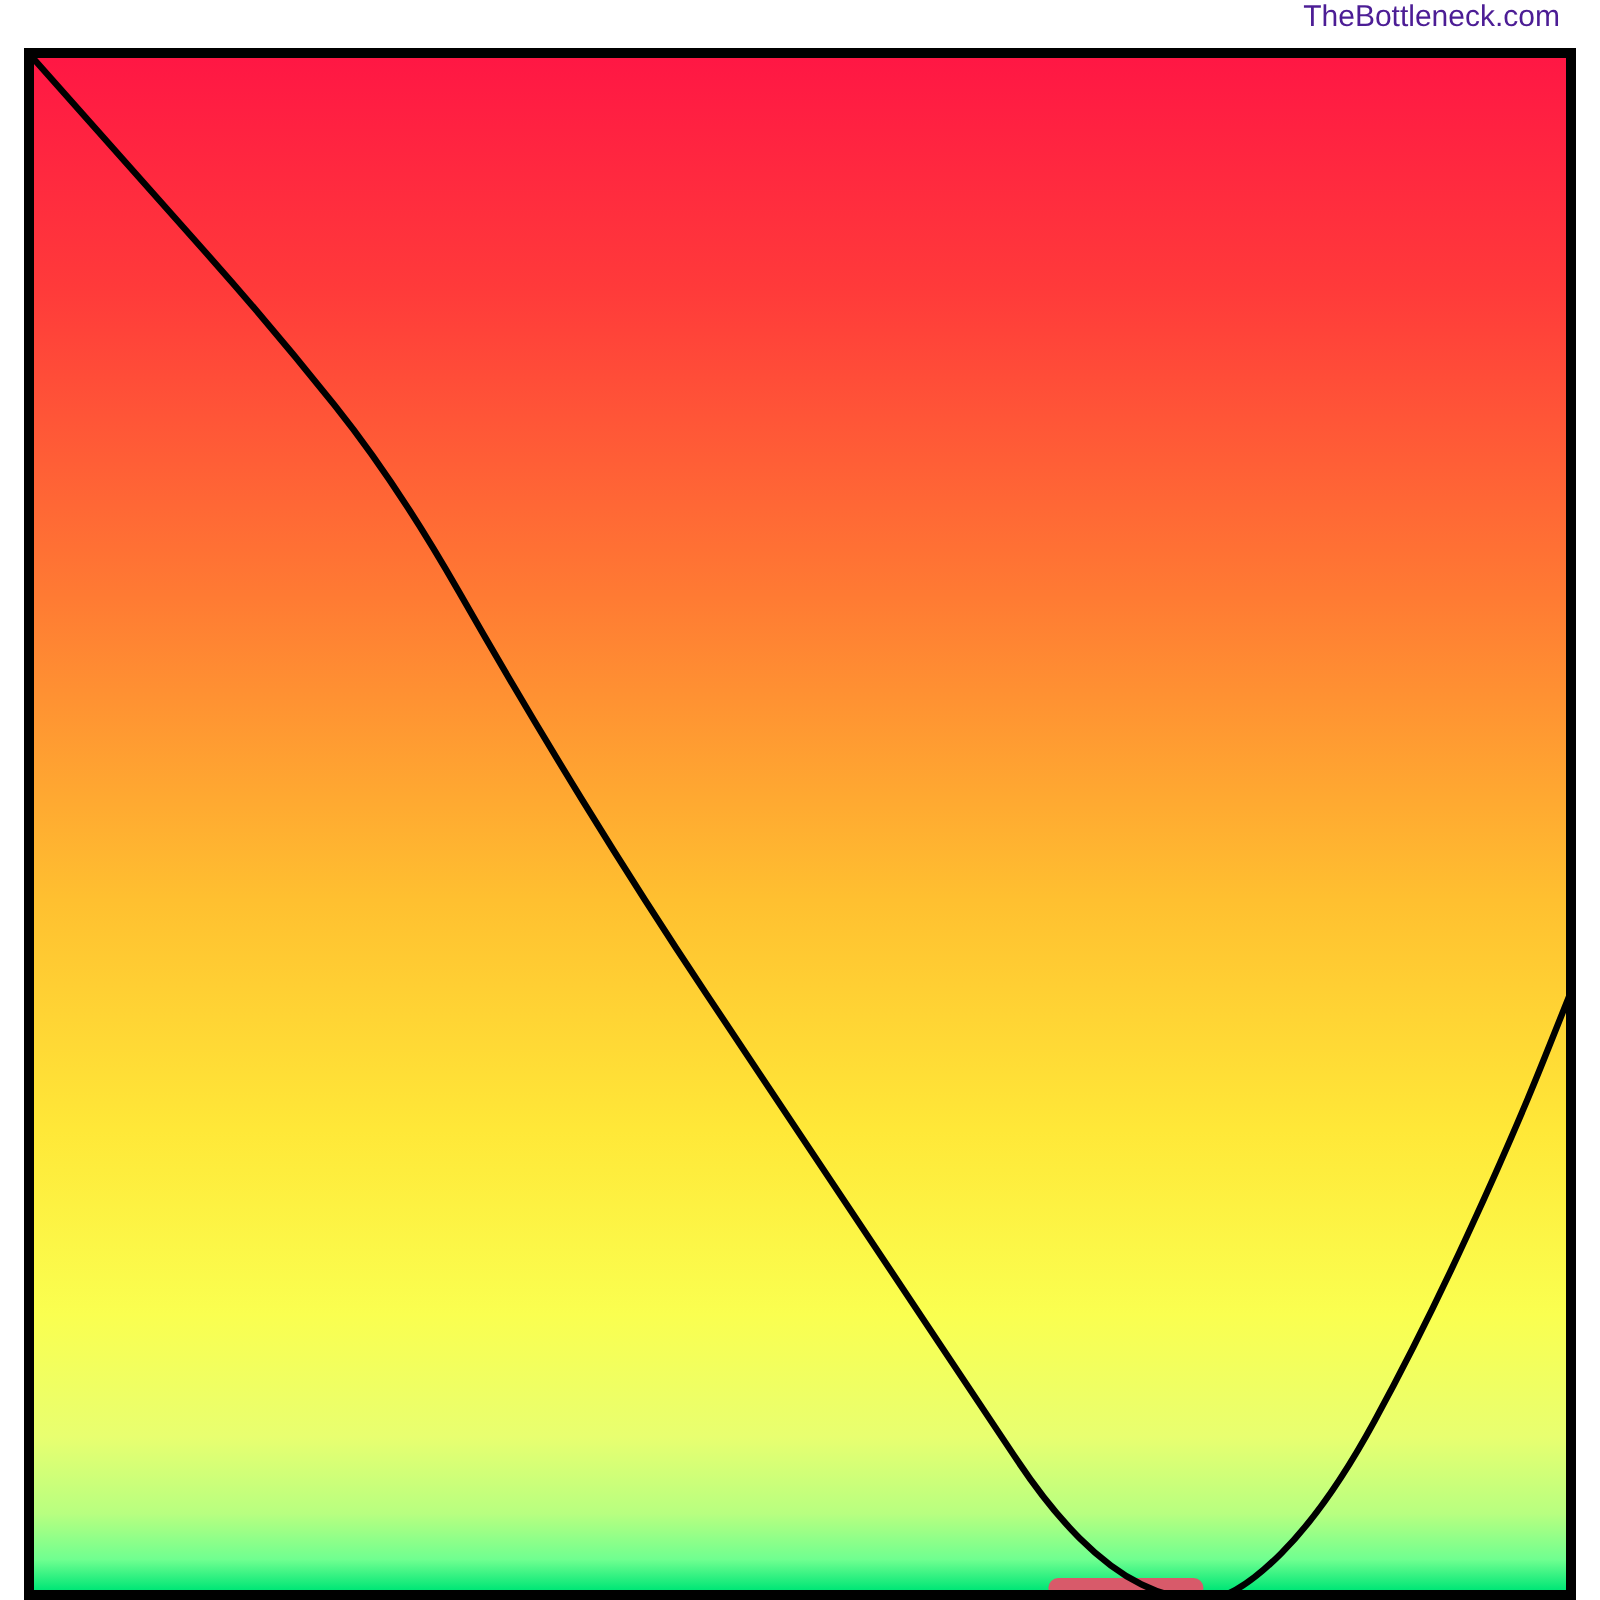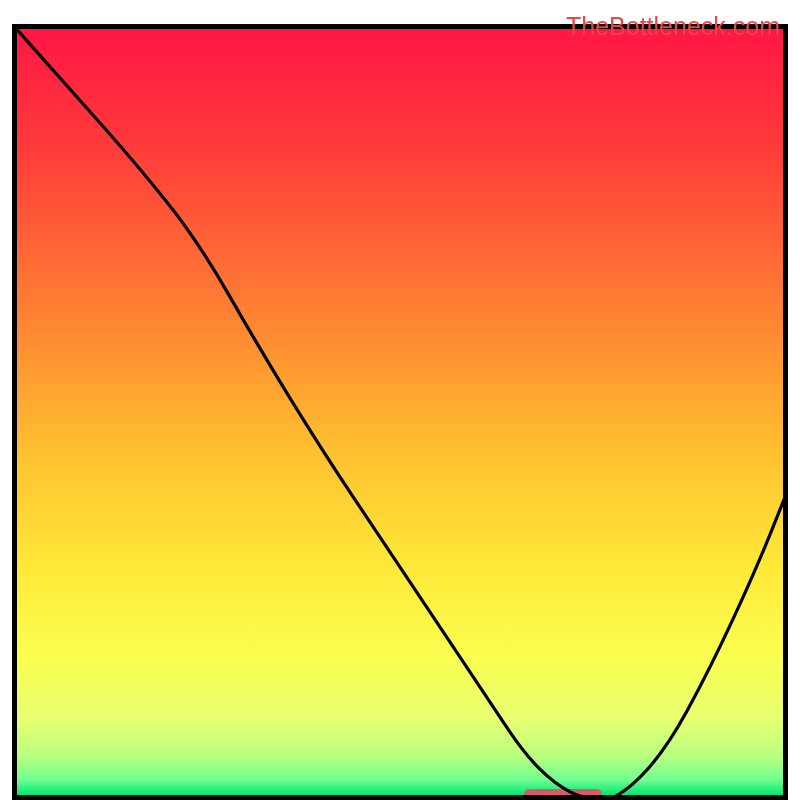--- a/index.html
+++ b/index.html
@@ -1,17 +1,17 @@
 <!DOCTYPE html>
 <html><head>
 <meta charset="utf-8">
 <style>
   * { margin: 0; padding: 0; box-sizing: border-box; }
   body { width: 800px; height: 800px; background: #ffffff; font-family: Arial, sans-serif; position: relative; overflow: hidden; }
-  .watermark { position: absolute; top: 12px; right: 20px; color: #ef4444; font-size: 25px; font-weight: 500; z-index: 10; }
+  .watermark { position: absolute; top: 0; right: 20px; color: #4c1d95; font-size: 15px; font-weight: 500; z-index: 10; }
   .chart-container { position: absolute; top: 24px; left: 12px; width: 776px; height: 776px; }
   .chart-container svg { display: block; }
 </style>
 </head>
 <body>
 
 <div class="watermark">TheBottleneck.com</div>
 
 <div class="chart-container">
   <svg id="chart-svg" width="776" height="776" viewBox="0 0 776 776">

